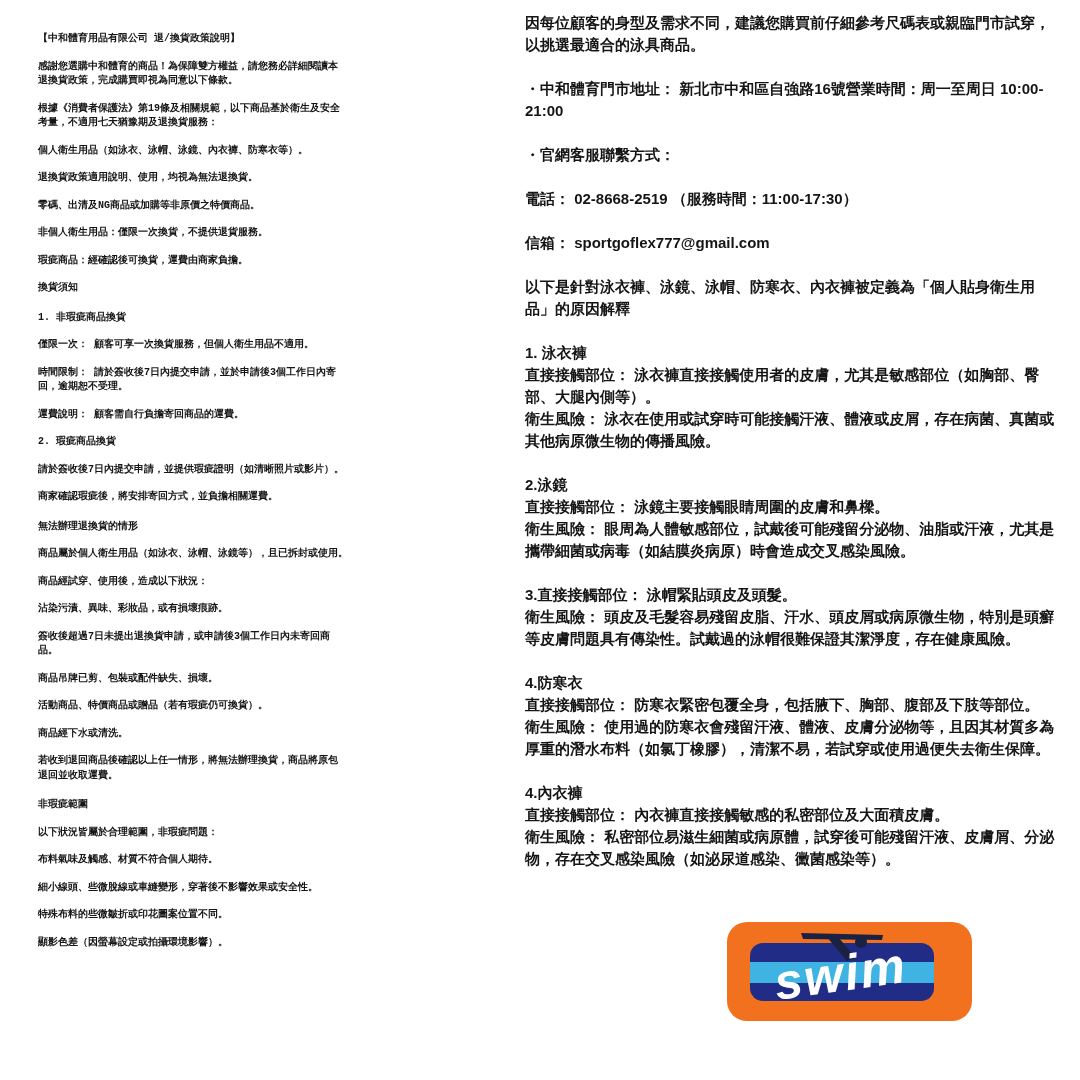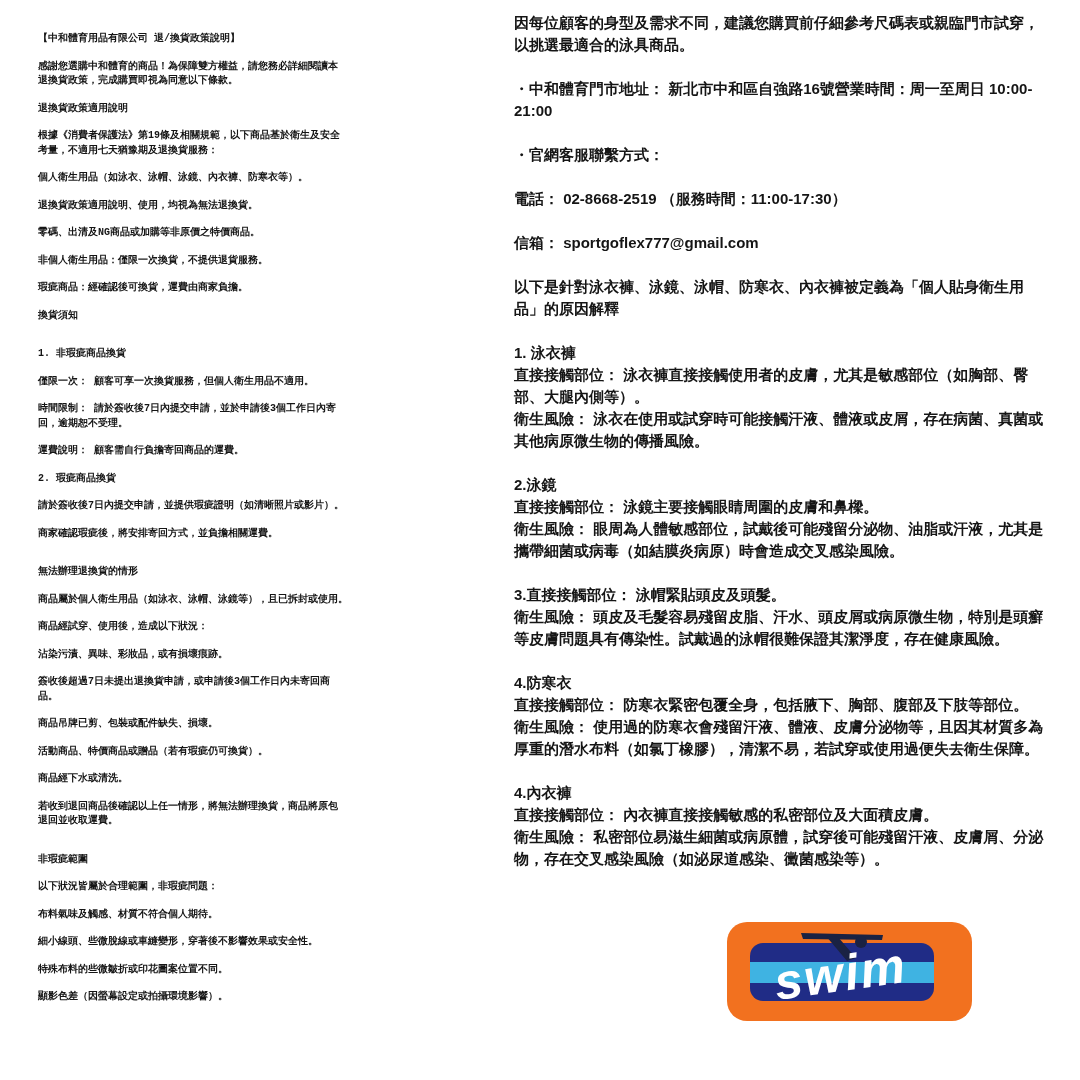--- a/index.html
+++ b/index.html
@@ -7,39 +7,36 @@
     width:1080px;height:1080px;position:relative;overflow:hidden;
     background:#ffffff;color:#151515;
     font-family:"Liberation Sans","DejaVu Sans",sans-serif;
     font-weight:700;
     -webkit-font-smoothing:antialiased;
   }
   .col{position:absolute;}
   .col .line{white-space:pre-wrap;}
   .col-left{left:38px;top:32px;width:462px;font-size:10px;line-height:14.5px;font-family:Liberation Mono, monospace;}
   .col-left .block{margin:0 0 13px 0;}
-  .col-left .block.gap-lg{margin-top:24px;}
+  .col-left .block.gap-lg{margin-top:15px;}
   .col-right{left:514px;top:12px;width:562px;font-size:15px;line-height:22px;}
-  .col-right .block{margin:0 0 22px 0;}
+  .col-right .block{margin:0 0 22px 11px;}
   .logo-wrap{position:absolute;left:727px;top:922px;width:245px;height:99px;}
   .logo-wrap svg{display:block;}
 </style>
 </head>
 <body style="background: rgb(255, 255, 255); color: rgb(21, 21, 21);">
 
 <div class="col col-left">
     <div class="block">
       <div class="line">【中和體育用品有限公司 退/換貨政策說明】</div>
     </div>
     <div class="block">
       <div class="line">感謝您選購中和體育的商品！為保障雙方權益，請您務必詳細閱讀本
 退換貨政策，完成購買即視為同意以下條款。</div>
-    </div>
-    <div class="block">
-      <div class="line">退換貨政策適用說明</div>
     </div>
     <div class="block">
       <div class="line">根據《消費者保護法》第19條及相關規範，以下商品基於衛生及安全
 考量，不適用七天猶豫期及退換貨服務：</div>
     </div>
     <div class="block">
       <div class="line">個人衛生用品（如泳衣、泳帽、泳鏡、內衣褲、防寒衣等）。</div>
     </div>
     <div class="block">
       <div class="line">退換貨政策適用說明、使用，均視為無法退換貨。</div>

